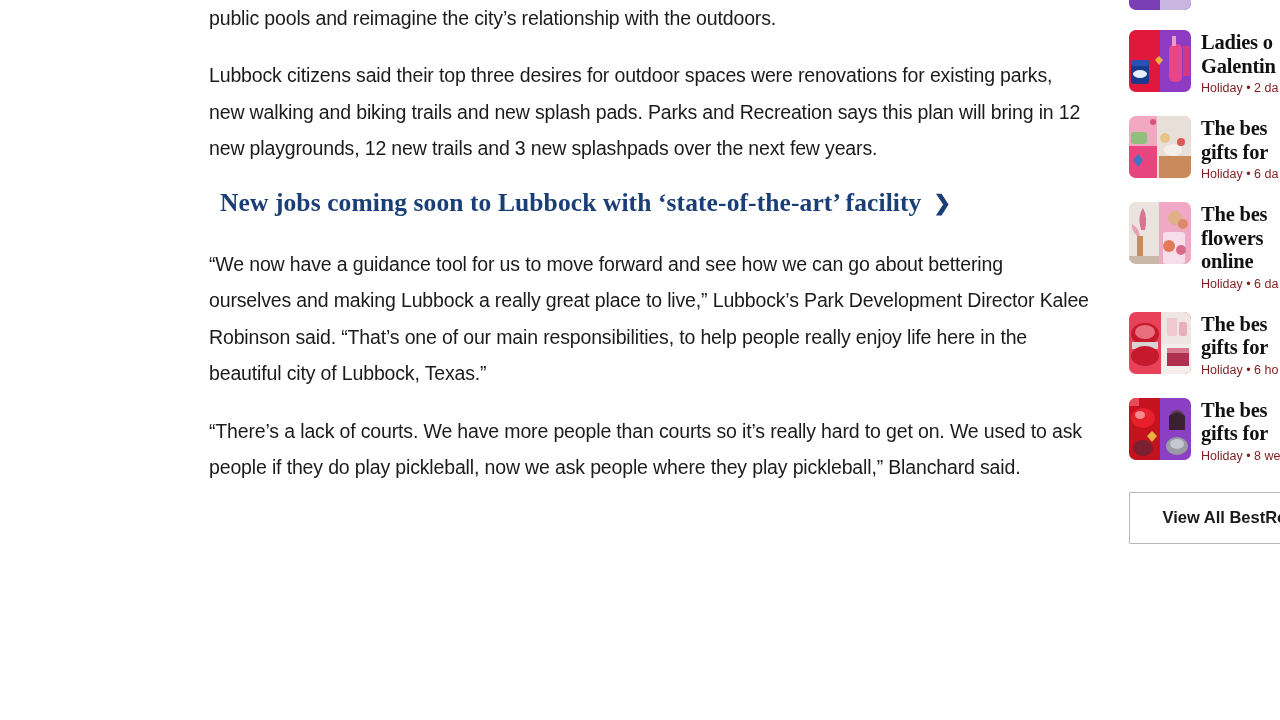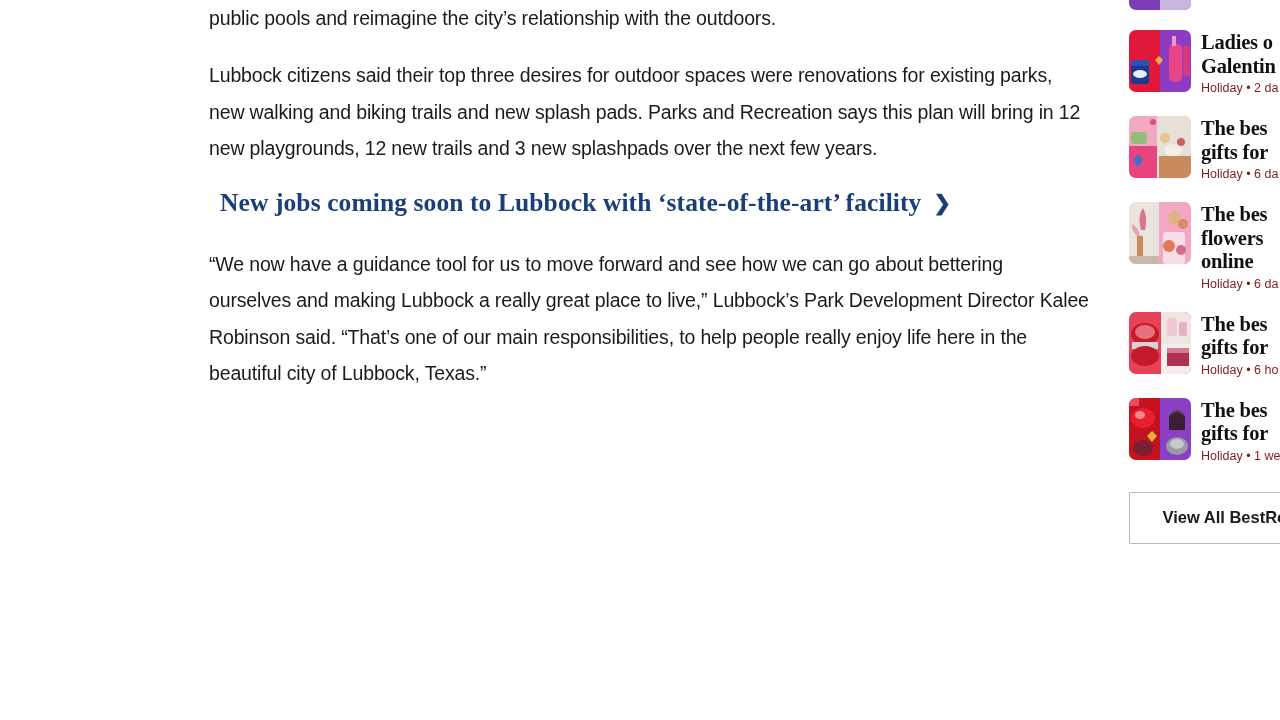--- a/index.html
+++ b/index.html
@@ -127,20 +127,21 @@
 
   <div id="article">
     <p class="para clipped-top">year master plan that will invest in dozens of new playgrounds, splashpads and walking trails, revitalize public pools and reimagine the city’s relationship with the outdoors.</p>
     <p class="para">Lubbock citizens said their top three desires for outdoor spaces were renovations for existing parks, new walking and biking trails and new splash pads. Parks and Recreation says this plan will bring in 12 new playgrounds, 12 new trails and 3 new splashpads over the next few years.</p>
 
     <a class="promo-link" href="#">
       <span class="promo-text">New jobs coming soon to Lubbock with ‘state-of-the-art’ facility</span><span class="chev">❯</span>
     </a>
 
     <p class="para">“We now have a guidance tool for us to move forward and see how we can go about bettering ourselves and making Lubbock a really great place to live,” Lubbock’s Park Development Director Kalee Robinson said. “That’s one of our main responsibilities, to help people really enjoy life here in the beautiful city of Lubbock, Texas.”</p>
+    <p class="para">“There’s a lack of courts. We have more people than courts so it’s really hard to get on. We used to ask people if they do play pickleball, now we ask people where they play pickleball,” Blanchard said.</p>
   </div>
 
   <div id="sidebar">
 
     <a class="sb-item first" href="#">
       <span class="sb-thumb">
         <svg viewBox="0 0 62 62" xmlns="http://www.w3.org/2000/svg">
           <rect width="62" height="62" fill="#7b3fb5"></rect>
           <rect x="31" width="31" height="62" fill="#c9b6e0"></rect>
           <rect x="4" y="22" width="26" height="14" rx="3" fill="#a86fd8"></rect>
@@ -273,21 +274,21 @@
           <ellipse cx="48" cy="46" rx="7" ry="5" fill="#c8c8d0"></ellipse>
           <ellipse cx="14" cy="50" rx="10" ry="8" fill="#7a2030"></ellipse>
         </svg>
       </span>
       <span class="sb-body">
         <span class="sb-title" style="white-space:pre-line">The bes
 gifts for</span>
         <span class="sb-meta">
           <span>Holiday</span>
           <span>•</span>
-          <span>1 we</span>
+          <span>8 we</span>
         </span>
       </span>
     </a>
 
     <button class="view-all">
       <span>View All BestRev</span>
     </button>
 
   </div>
 </div>

